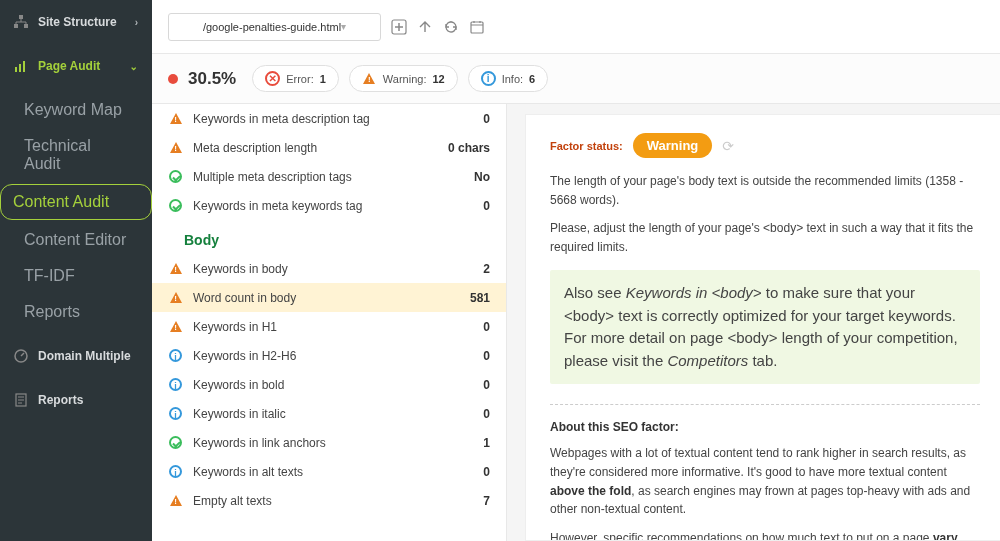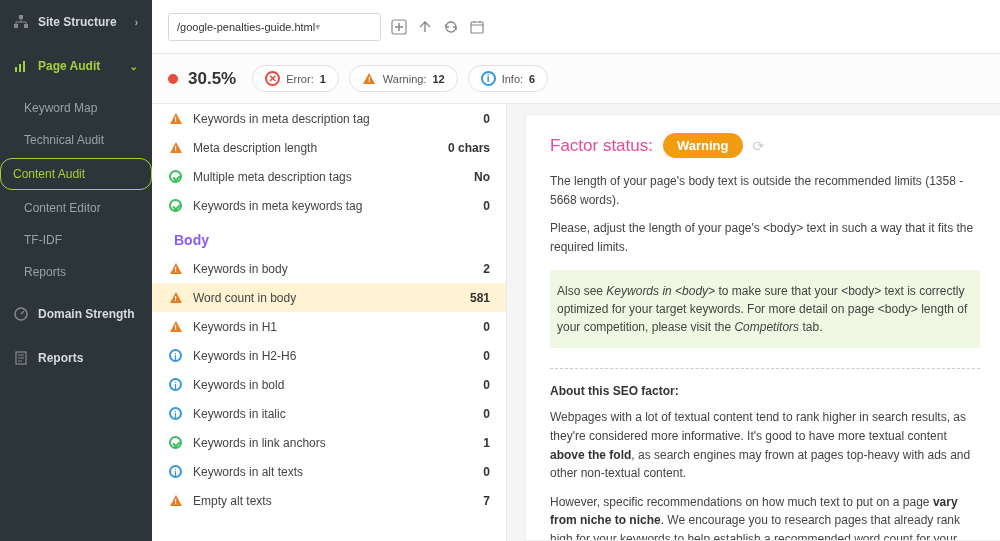--- a/index.html
+++ b/index.html
@@ -5,57 +5,57 @@
 *{margin:0;padding:0;box-sizing:border-box;font-family:"Segoe UI",Arial,sans-serif}
 body{width:1000px;height:541px;overflow:hidden;display:flex;background:#f5f5f5}
 .sidebar{width:152px;background:#2c3539;color:#ccc;font-size:12px;flex-shrink:0}
 .nav{padding:12px 14px;display:flex;align-items:center;gap:10px;cursor:pointer;color:#c0c5c8}
 .nav.top{font-weight:600;color:#d8dbdd;padding-top:15px;padding-bottom:15px}
 .nav .chev{margin-left:auto;font-size:10px;color:#b0b5b8}
 .nav.green{color:#a4d03b}
 .nav.green .ic{color:#a4d03b}
 .nav.green .chev{color:#a4d03b}
 .sub{display:flex;flex-direction:column;padding:4px 0}
-.subitem{padding:9px 24px;color:#99a1a6;font-size:12px;cursor:pointer}
+.subitem{padding:9px 24px;color:#99a1a6;font-size:16px;cursor:pointer}
 .subitem.active{color:#a4d03b;border:1px solid #a4d03b;border-radius:12px;margin:2px 0;padding:8px 12px}
 .ic{width:14px;height:14px;display:inline-flex;align-items:center;justify-content:center;font-size:12px;color:#888}
 .main{flex:1;display:flex;flex-direction:column;overflow:hidden}
 .topbar{height:54px;background:#fff;border-bottom:1px solid #e8e8e8;display:flex;align-items:center;padding:0 16px;gap:10px}
-.url{width:213px;height:28px;border:1px solid #d8d8d8;border-radius:3px;font-size:11px;padding:0 8px;color:#333;background:#fff;display:flex;align-items:center;justify-content:flex-start}
+.url{width:213px;height:28px;border:1px solid #d8d8d8;border-radius:3px;font-size:11px;padding:0 8px;color:#333;background:#fff;display:flex;align-items:center;justify-content:center}
 .url .dd{color:#aaa;font-size:10px}
 .tbic{width:16px;height:16px;color:#888;display:inline-flex;align-items:center;justify-content:center}
 .scorebar{height:50px;background:#fcfcfc;border-bottom:1px solid #e8e8e8;display:flex;align-items:center;padding:0 16px;gap:10px}
 .dot{width:10px;height:10px;border-radius:50%;background:#e84c3d}
 .score{font-size:17px;font-weight:700;color:#333;margin-right:6px}
 .pill{background:#fff;border:1px solid #e0e0e0;border-radius:16px;padding:5px 12px;display:flex;align-items:center;gap:6px;font-size:11px;color:#555}
 .pill .n{font-weight:700;color:#333}
 .ci{width:15px;height:15px;border-radius:50%;display:inline-flex;align-items:center;justify-content:center;font-size:10px;font-weight:700}
 .ci.err{border:2px solid #e84c3d;color:#e84c3d}
 .ci.warn{color:#e67e22}
 .ci.info{border:2px solid #3498db;color:#3498db}
 .content{flex:1;display:flex;overflow:hidden}
 .left{flex:0 0 355px;background:#fff;overflow-y:auto;border-right:1px solid #e8e8e8}
-.sec{padding:12px 22px 6px;font-size:14px;font-weight:700;color:#8b5cf6}
+.sec{padding:12px 32px 6px;font-size:14px;font-weight:700;color:#15803d}
 .row{display:flex;align-items:center;padding:7px 16px;font-size:12px;color:#444;gap:10px;cursor:pointer}
 .row.active{background:#fff3d4}
 .row .v{margin-left:auto;font-weight:700;color:#333}
 .ri{width:15px;height:15px;display:inline-flex;align-items:center;justify-content:center;flex-shrink:0}
 .tri{width:0;height:0;border-left:6px solid transparent;border-right:6px solid transparent;border-bottom:11px solid #e67e22;position:relative}
 .tri::after{content:"!";position:absolute;left:-2px;top:2px;font-size:8px;color:#fff;font-weight:700;width:4px;text-align:center}
 .ok{width:13px;height:13px;border:2px solid #3bbd5c;border-radius:50%;position:relative}
 .ok::after{content:"";position:absolute;left:2px;top:3px;width:5px;height:3px;border-left:2px solid #3bbd5c;border-bottom:2px solid #3bbd5c;transform:rotate(-45deg)}
 .inf{width:13px;height:13px;border:2px solid #3498db;border-radius:50%;color:#3498db;font-size:9px;font-weight:700;line-height:13px;text-align:center}
 .right{flex:1;overflow-y:auto;padding:18px 20px 20px 24px;font-size:12px;color:#444;background:#fff;margin:10px 0 0 18px;border:1px solid #eee;border-right:none}
 .right p{line-height:1.55;margin-bottom:10px}
 .fs{display:flex;align-items:center;gap:10px;margin-bottom:14px}
-.fs .lbl{font-weight:400;color:#ec4899;font-size:17px}
+.fs .lbl{font-weight:700;color:#c2410c;font-size:11px}
 .badge{background:#f39c12;color:#fff;border-radius:14px;padding:5px 14px;font-size:13px;font-weight:700}
 .reload{color:#ccc;font-size:14px}
 .green-t{color:#6ea817;font-weight:700;font-size:12px;margin-bottom:8px}
-.note{background:#f0f8e3;padding:12px 7px;border-radius:2px;margin:14px 0 20px;font-size:12px;line-height:1.5}
+.note{background:#f0f8e3;padding:12px 14px;border-radius:2px;margin:14px 0 20px;font-size:15px;line-height:1.5}
 .note i{font-style:italic}
 .divider{border-top:1px dashed #ccc;margin:20px 0 15px}
 .right b{font-weight:700;color:#333}
 .h2{font-weight:700;color:#333;font-size:12px;margin-bottom:10px}
 </style>
 </head>
 <body>
 
 <div class="sidebar">
   <div class="nav top">
@@ -89,21 +89,21 @@
     <div class="subitem">TF-IDF</div>
     <div class="subitem">Reports</div>
   </div>
   <div class="nav top">
     <span class="ic">
         <svg width="14" height="14" viewBox="0 0 14 14">
           <circle cx="7" cy="7" r="6" fill="none" stroke="#888" stroke-width="1.5"></circle>
           <path d="M7 7 L10 4" stroke="#888" stroke-width="1.5"></path>
         </svg>
       </span>
-    <span>Domain Strength</span>
+    <span>Domain Multiple</span>
   </div>
   <div class="nav top">
     <span class="ic">
         <svg width="14" height="14" viewBox="0 0 14 14">
           <rect x="2" y="1" width="10" height="12" fill="none" stroke="#888" stroke-width="1.2"></rect>
           <path d="M4 4 H10 M4 7 H10 M4 10 H8" stroke="#888"></path>
         </svg>
       </span>
     <span>Reports</span>
   </div>

